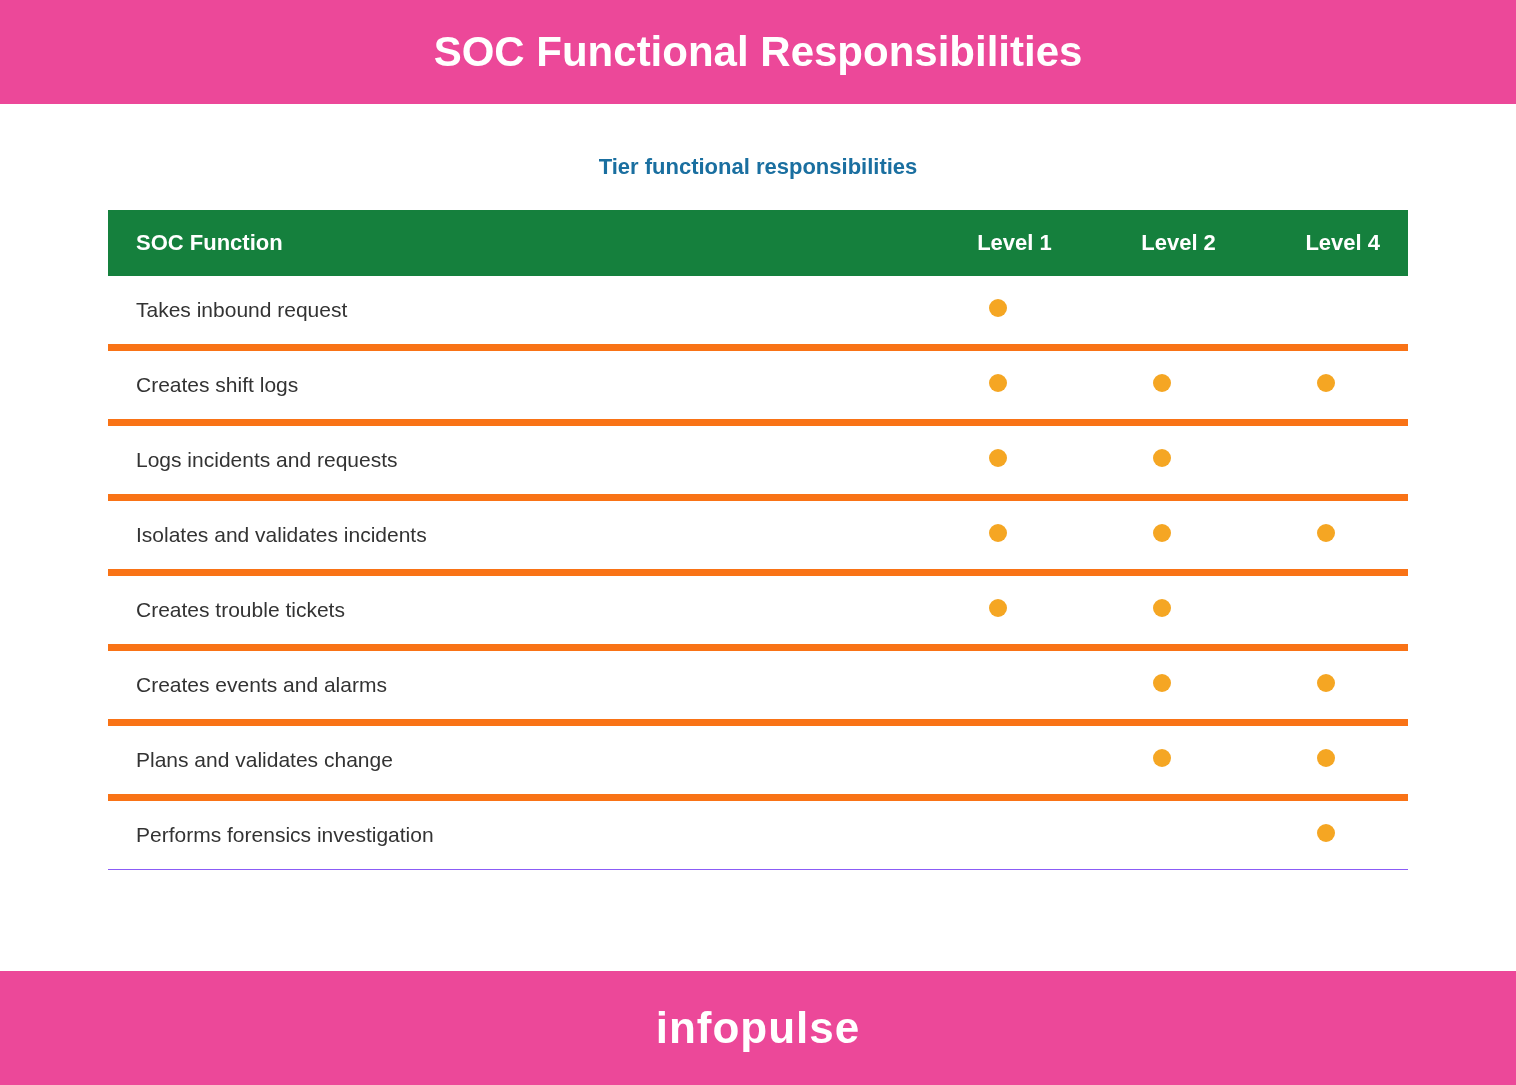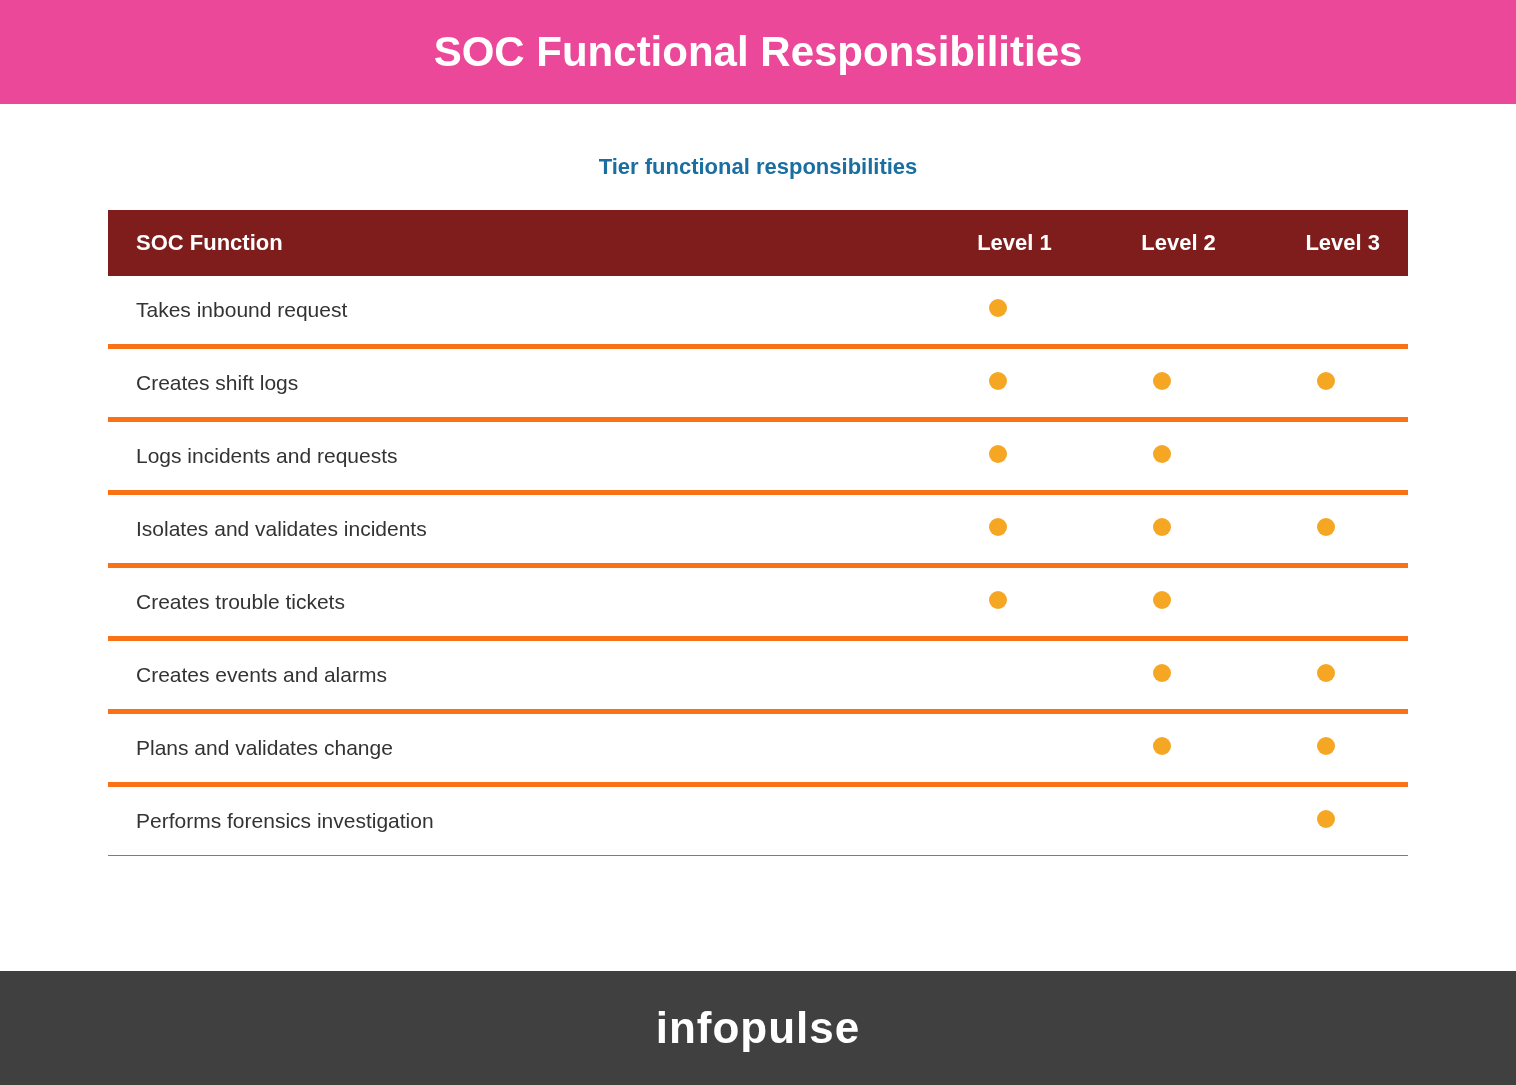--- a/index.html
+++ b/index.html
@@ -59,40 +59,40 @@
     .col-function {
       width: 62%;
     }
 
     .col-level {
       width: 12.6%;
       text-align: center;
     }
 
     thead tr {
-      background: #7f1d1d;
+      background: #15803d;
     }
 
     thead th {
       color: #ffffff;
       font-size: 22px;
       font-weight: 700;
       padding: 20px 28px;
     }
 
     thead th.col-function {
       text-align: left;
     }
 
     thead th.col-level {
       text-align: right;
     }
 
     tbody tr {
-      border-bottom: 5px solid #f97316;
+      border-bottom: 7px solid #f97316;
     }
 
     tbody tr:last-child {
       border-bottom: 1px solid #8b5cf6;
     }
 
     tbody td {
       padding: 22px 28px;
       font-size: 21px;
       color: #333333;
@@ -104,21 +104,21 @@
 
     .dot {
       display: inline-block;
       width: 18px;
       height: 18px;
       border-radius: 50%;
       background: #f5a623;
     }
 
     .footer-bar {
-      background: #404040;
+      background: #ec4899;
       padding: 32px 40px;
       text-align: center;
       flex-shrink: 0;
     }
 
     .footer-title {
       color: #ffffff;
       font-size: 44px;
       font-weight: 700;
       letter-spacing: 1px;
@@ -134,21 +134,21 @@
 <div class="main-content">
   <div class="subtitle">Tier functional responsibilities</div>
 
   <div class="table-container">
     <table>
       <thead>
         <tr>
           <th class="col-function">SOC Function</th>
           <th class="col-level">Level 1</th>
           <th class="col-level">Level 2</th>
-          <th class="col-level">Level 3</th>
+          <th class="col-level">Level 4</th>
         </tr>
       </thead>
       <tbody id="table-body">
       <tr>
             <td class="col-function">Takes inbound request</td>
             <td class="col-level"><span class="dot"></span></td>
             <td class="col-level"></td>
             <td class="col-level"></td>
           </tr>
           <tr>

